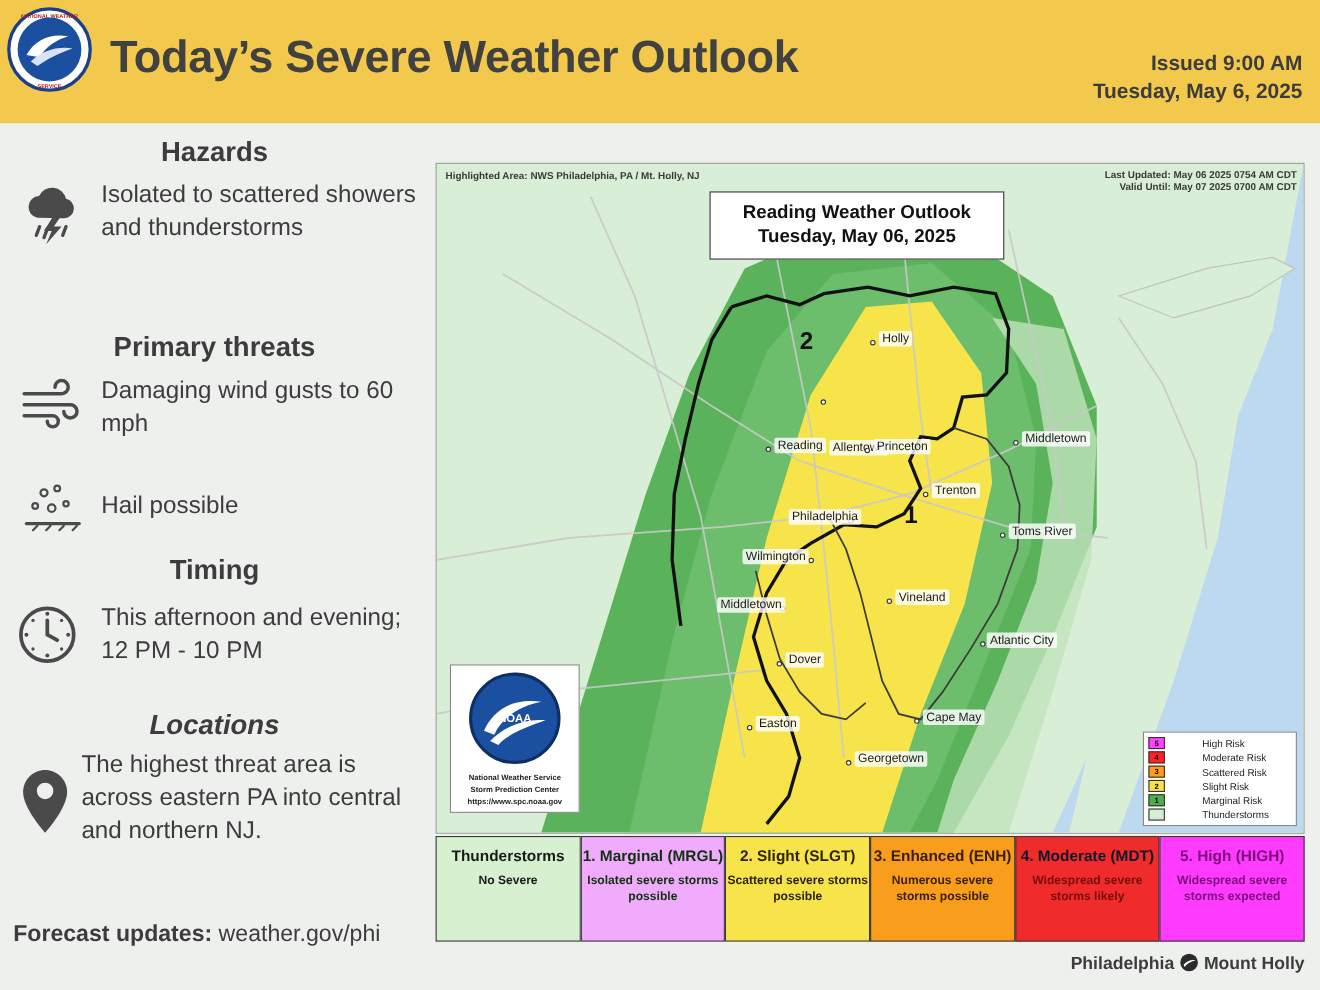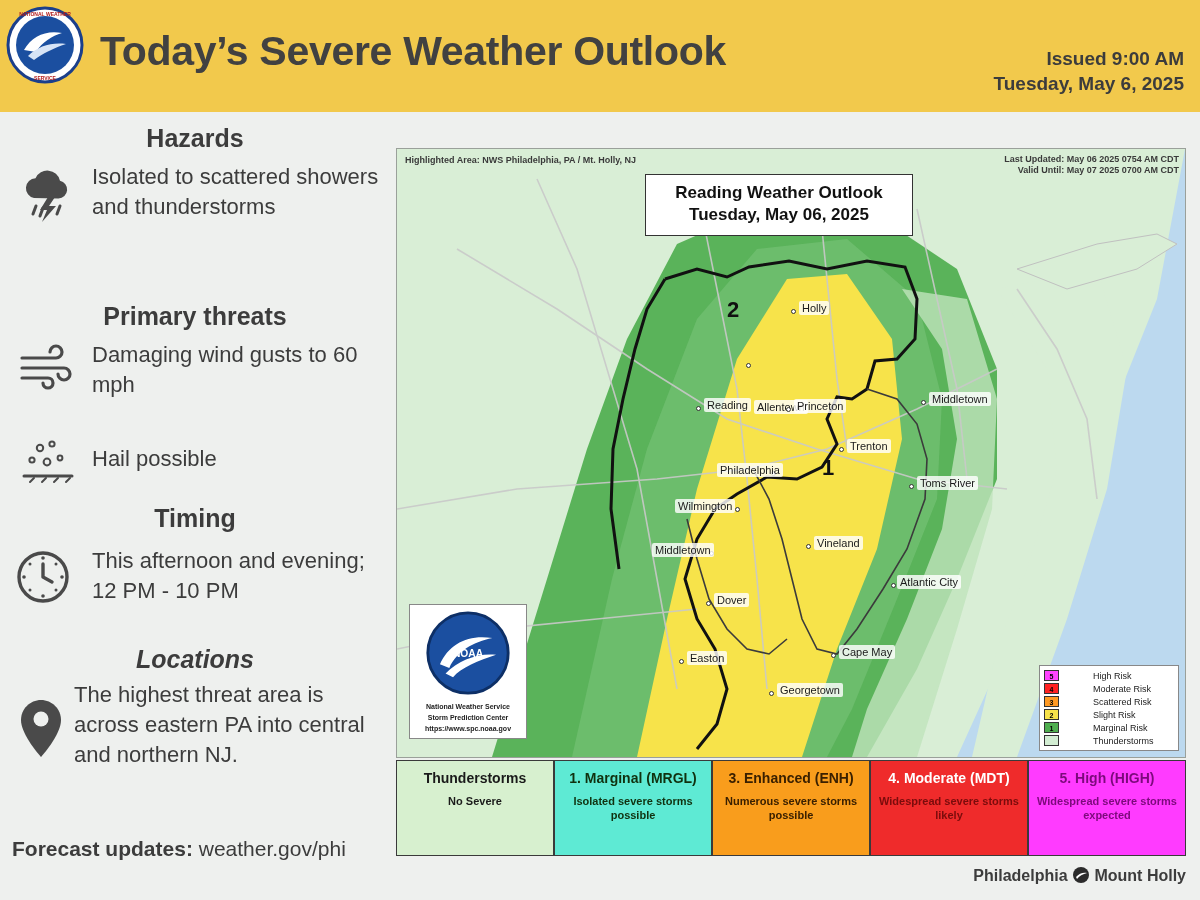--- a/index.html
+++ b/index.html
@@ -363,30 +363,34 @@
         <span class="legend-label">Thunderstorms</span>
       </div>
     </div>
   </div>
 
   <div class="catbar">
     <div class="cat" style="background:#d7f0cf;">
       <div class="t1" style="color:#1a1a1a;">Thunderstorms</div>
       <div class="t2" style="color:#1a1a1a;">No Severe</div>
     </div>
-    <div class="cat" style="background:#5eead4;">
+    <div class="cat" style="background:#f0abfc;">
       <div class="t1" style="color:#10310f;">1. Marginal (MRGL)</div>
       <div class="t2" style="color:#10310f;">Isolated severe storms possible</div>
+    </div>
+    <div class="cat" style="background:#f7e34a;">
+      <div class="t1" style="color:#2b2600;">2. Slight (SLGT)</div>
+      <div class="t2" style="color:#2b2600;">Scattered severe storms possible</div>
     </div>
     <div class="cat" style="background:#f99d1c;">
       <div class="t1" style="color:#3a2000;">3. Enhanced (ENH)</div>
       <div class="t2" style="color:#3a2000;">Numerous severe storms possible</div>
     </div>
     <div class="cat" style="background:#ef2b2b;">
-      <div class="t1" style="color:#ffffff;">4. Moderate (MDT)</div>
+      <div class="t1" style="color:#0f172a;">4. Moderate (MDT)</div>
       <div class="t2" style="color:#7a0c0c;">Widespread severe storms likely</div>
     </div>
     <div class="cat" style="background:#ff3bff;">
       <div class="t1" style="color:#7c0a7c;">5. High (HIGH)</div>
       <div class="t2" style="color:#7c0a7c;">Widespread severe storms expected</div>
     </div>
   </div>
 
   <div class="footer-right">
     <span>Philadelphia</span>

